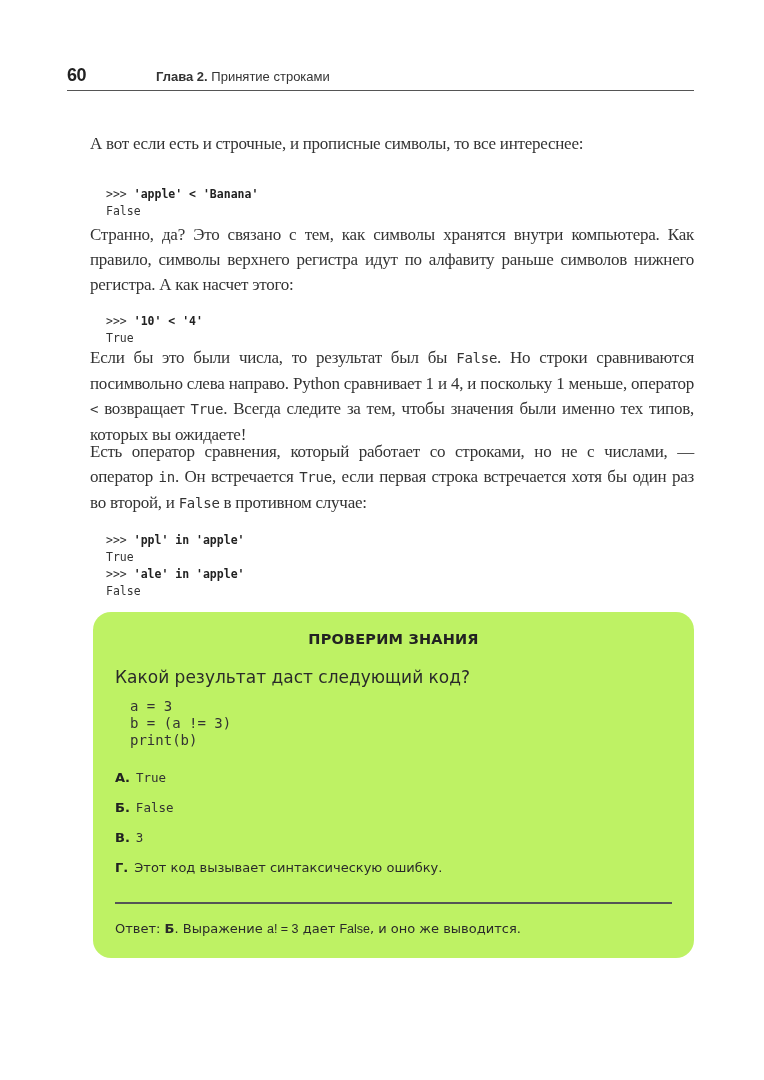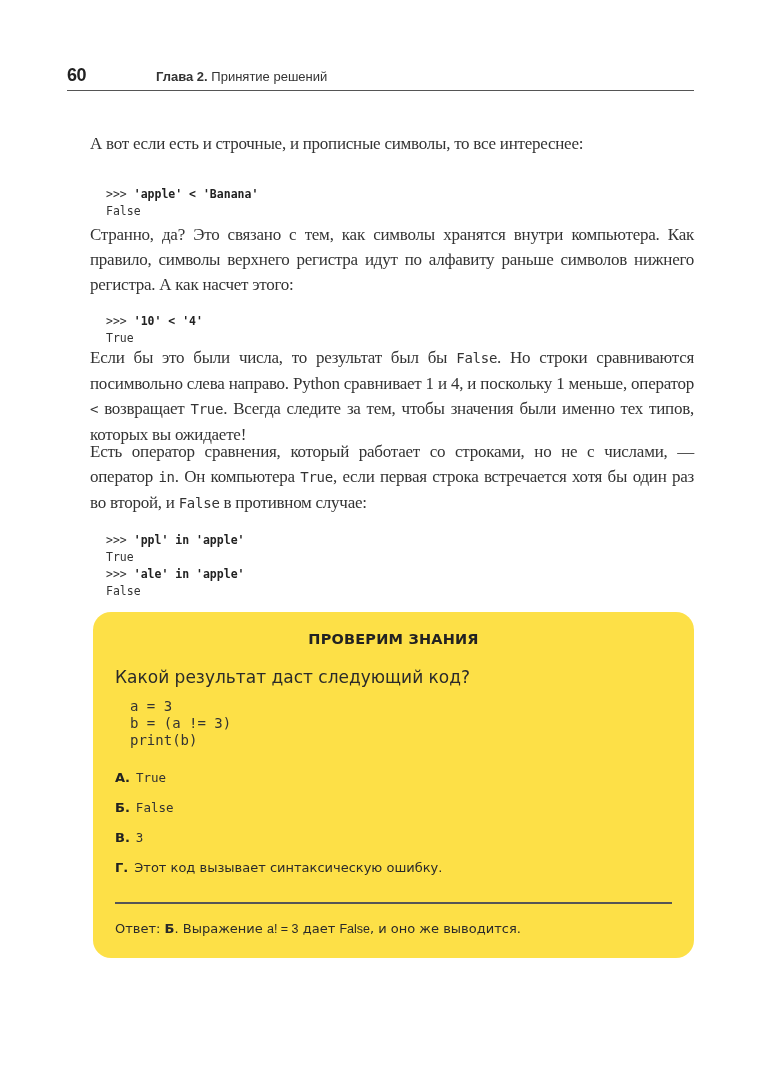--- a/index.html
+++ b/index.html
@@ -34,21 +34,21 @@
     font-size: 11.5px; line-height: 17px; color: #333;
   }
   .code { position: absolute; left: 90px; margin: 16px; white-space: pre; }
   .code b { font-weight: bold; color: #222; }
   .inline-code {
     font-family: "DejaVu Sans Mono", monospace; font-size: 14px; color: #333;
   }
 
   .quiz {
     position: absolute; left: 93px; top: 612px; width: 601px; height: 346px;
-    background: #fde047; border-radius: 18px;
+    background: #bef264; border-radius: 18px;
     font-family: "DejaVu Sans", sans-serif; color: #2a2a2a;
   }
   .quiz-title {
     position: absolute; left: 0; right: 0; top: 19px; text-align: center;
     font-weight: bold; font-size: 14.5px; color: #222; letter-spacing: 0.2px;
   }
   .quiz-q { position: absolute; left: 22px; top: 55px; font-size: 17px; }
   .quiz-code {
     position: absolute; left: 33px; top: 82px; margin: 4px; white-space: pre;
     font-family: "DejaVu Sans Mono", monospace; font-size: 14px; line-height: 17px; color: #333;
@@ -62,36 +62,36 @@
   }
   .answer { position: absolute; left: 22px; top: 309px; font-size: 13px; }
   .answer b { font-weight: bold; }
   .answer .m { font-family: Liberation Sans, sans-serif; font-size: 12.5px; }
 </style>
 </head>
 <body>
 
 <div class="header">
   <span class="page-num">60</span>
-  <span class="chapter"><b>Глава 2.</b> <span>Принятие решений</span></span>
+  <span class="chapter"><b>Глава 2.</b> <span>Принятие строками</span></span>
 </div>
 
 <p class="para serif para-last" style="top:131px;">А вот если есть и строчные, и прописные символы, то все интереснее:</p>
 
 <pre class="code mono" style="top:170px;"><span>&gt;&gt;&gt; </span><b>'apple' &lt; 'Banana'</b>
 <span>False</span></pre>
 
 <p class="para serif para-last" style="top:222px;">Странно, да? Это связано с тем, как символы хранятся внутри компьютера. Как правило, символы верхнего регистра идут по алфавиту раньше символов нижнего регистра. А как насчет этого:</p>
 
 <pre class="code mono" style="top:297px;"><span>&gt;&gt;&gt; </span><b>'10' &lt; '4'</b>
 <span>True</span></pre>
 
 <p class="para serif para-last" style="top:345px;"><span>Если бы это были числа, то результат был бы </span><span class="inline-code">False</span><span>. Но строки сравниваются посимвольно слева направо. Python сравнивает 1 и 4, и поскольку 1 меньше, оператор </span><span class="inline-code">&lt;</span><span> возвращает </span><span class="inline-code">True</span><span>. Всегда следите за тем, чтобы значения были именно тех типов, которых вы ожидаете!</span></p>
 
-<p class="para serif para-last" style="top:439px;"><span>Есть оператор сравнения, который работает со строками, но не с числами, — оператор </span><span class="inline-code">in</span><span>. Он компьютера </span><span class="inline-code">True</span><span>, если первая строка встречается хотя бы один раз во второй, и </span><span class="inline-code">False</span><span> в противном случае:</span></p>
+<p class="para serif para-last" style="top:439px;"><span>Есть оператор сравнения, который работает со строками, но не с числами, — оператор </span><span class="inline-code">in</span><span>. Он встречается </span><span class="inline-code">True</span><span>, если первая строка встречается хотя бы один раз во второй, и </span><span class="inline-code">False</span><span> в противном случае:</span></p>
 
 <pre class="code mono" style="top:516px;"><span>&gt;&gt;&gt; </span><b>'ppl' in 'apple'</b>
 <span>True</span>
 <span>&gt;&gt;&gt; </span><b>'ale' in 'apple'</b>
 <span>False</span></pre>
 
 <div class="quiz">
   <div class="quiz-title">ПРОВЕРИМ ЗНАНИЯ</div>
   <div class="quiz-q">Какой результат даст следующий код?</div>
   <pre class="quiz-code">a = 3

